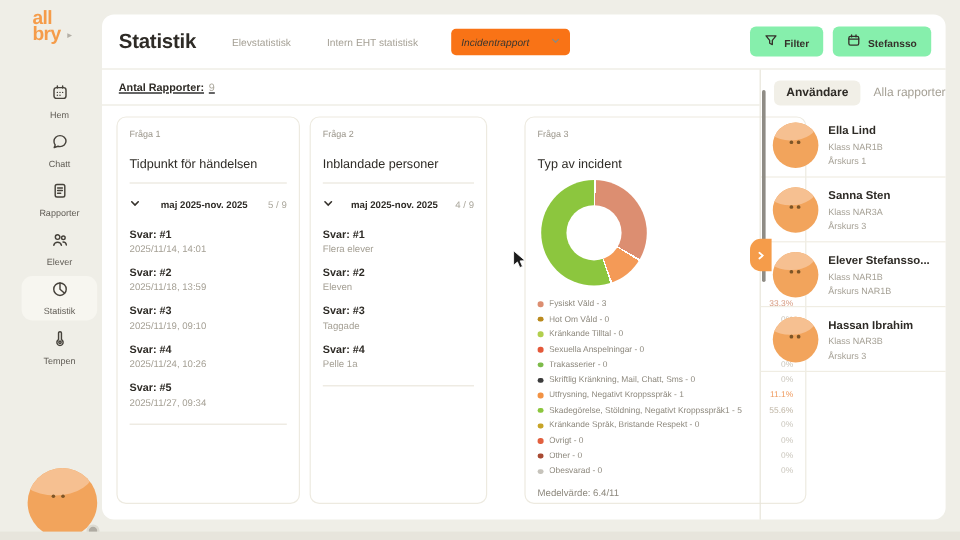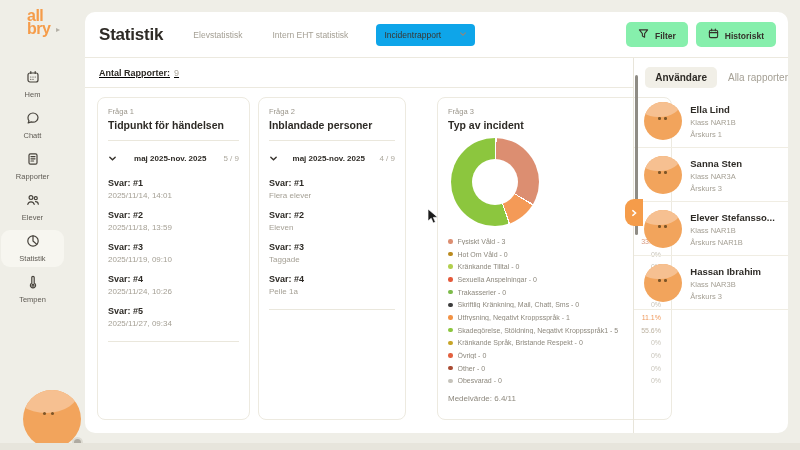--- a/index.html
+++ b/index.html
@@ -4,58 +4,58 @@
 <style>
   * { margin:0; padding:0; box-sizing:border-box; }
   html,body { width:800px; height:450px; }
   body { font-family:"Liberation Sans", sans-serif; }
   .stage { position:relative; width:800px; height:450px; background:#EFEEE7; overflow:hidden; }
 
   
   .sidebar { position:absolute; left:0; top:0; width:85px; height:450px; }
   .logo { position:absolute; left:27px; top:9px; font-size:16px; font-weight:bold; line-height:13px; color:#F59C4A; letter-spacing:-0.5px; }
   .logo-chev { position:absolute; left:56px; top:25px; font-size:8px; color:#b3afa6; }
-  .nav { position:absolute; left:1px; top:66px; width:63px; display:flex; flex-direction:column; gap:4px; }
+  .nav { position:absolute; left:18px; top:66px; width:63px; display:flex; flex-direction:column; gap:4px; }
   .nav-item { height:37px; display:flex; flex-direction:column; align-items:center; justify-content:center; gap:2px; border-radius:9px; cursor:pointer; }
   .nav-item.active { background:#F7F6F0; }
   .nav-item svg { width:14px; height:14px; stroke:#46423B; fill:none; stroke-width:1.2; stroke-linecap:round; stroke-linejoin:round; }
   .nav-label { font-size:7.5px; color:#5F5B54; }
   .avatar { border-radius:50%; background:#F2A45C; position:relative; overflow:hidden; flex:none; }
   .avatar::before { content:""; position:absolute; left:-18%; top:-38%; width:115%; height:78%; background:#F6C091; border-radius:50%; }
   .avatar::after { content:""; position:absolute; left:37%; top:40%; width:2.5px; height:2.5px; border-radius:50%; background:#7d5527; box-shadow:6px 0 0 #7d5527; }
   .big-avatar-wrap { position:absolute; left:23px; top:390px; width:62px; height:62px; }
   .big-avatar-wrap .avatar { width:58px; height:58px; }
   .big-avatar-wrap .avatar::after { width:3px; height:3px; left:35%; top:38%; box-shadow:8px 0 0 #7d5527; }
   .avatar-badge { position:absolute; right:2px; bottom:4px; width:11px; height:11px; border-radius:50%; background:#AFABA2; border:2.5px solid #dddbd2; }
 
   
   .main { position:absolute; left:85px; top:12px; width:703px; height:421px; background:#FFFFFF; border-radius:10px; }
   .topbar { height:46px; display:flex; align-items:center; padding:0 12px 0 14px; border-bottom:1px solid #ECE9DF; }
   .page-title { font-size:17px; font-weight:bold; color:#2E2B26; letter-spacing:-0.2px; }
   .top-tab { font-size:8.5px; color:#A5A095; margin-left:30px; cursor:pointer; }
-  .report-select { margin-left:28px; width:99px; height:22px; background:#0ea5e9; border-radius:4px; display:flex; align-items:center; justify-content:space-between; padding:0 8px; cursor:pointer; }
+  .report-select { margin-left:28px; width:99px; height:22px; background:#f97316; border-radius:4px; display:flex; align-items:center; justify-content:space-between; padding:0 8px; cursor:pointer;font-style:italic; }
   .report-select span { font-size:8.5px; color:#3A362F; }
   .chev-icon svg { width:8px; height:8px; stroke:#8d897f; fill:none; stroke-width:1.4; stroke-linecap:round; }
   .top-actions { margin-left:auto; display:flex; gap:8px; }
   .action-btn { display:flex; align-items:flex-end; gap:6px; background:#86efac; border:none; border-radius:5px; padding:6px 12px; font-size:8.5px; font-weight:bold; color:#35312B; font-family:inherit; cursor:pointer; }
   .action-btn svg { width:11px; height:11px; stroke:#35312B; fill:none; stroke-width:1.2; stroke-linecap:round; stroke-linejoin:round; }
 
   .main-body { position:absolute; top:46px; left:0; right:0; bottom:0; display:flex; }
   .left-region { width:558px; position:relative; }
   .countbar { height:30px; display:flex; align-items:center; padding-left:14px; border-bottom:1px solid #ECE9DF;text-decoration:underline; }
   .count-label { font-size:9px; font-weight:bold; color:#2E2B26; }
   .count-value { font-size:9px; color:#ABA79C; margin-left:4px; }
 
   .cards { position:absolute; top:30px; left:0; right:0; bottom:0; }
   .qcard { position:absolute; top:9px; bottom:13px; background:#fff; border:1px solid #EDEAE0; border-radius:8px; padding:9px 10px; }
   .qcard.q0 { left:12px; width:153px; }
   .qcard.q1 { left:173px; width:148px; }
   .qcard.q2 { left:352px; width:235px; }
   .q-label { font-size:7.5px; color:#9B968B; }
-  .q-title { font-size:10.5px; font-weight:bold; color:#2E2B26; margin-top:3px; }
+  .q-title { font-size:10.5px; font-weight:normal; color:#2E2B26; margin-top:15px; }
   .q-hr { border:none; border-top:1px solid #EAE7DC; margin:9px 0 8px 0; }
   .group-row { display:flex; align-items:center; margin-top:2px; }
   .group-chev svg { width:9px; height:9px; stroke:#35312B; fill:none; stroke-width:1.5; stroke-linecap:round; }
   .group-name { flex:1; text-align:center; font-size:8px; font-weight:bold; color:#2E2B26; }
   .group-count { font-size:8px; color:#ABA79C; }
   .answers { margin-top:11px; }
   .answer { margin-bottom:10px; }
   .a-title { font-size:9px; font-weight:bold; color:#2E2B26; }
   .a-value { font-size:8px; color:#A5A095; margin-top:3px; }
   .list-hr { border:none; border-top:1px solid #EAE7DC; margin-top:13px; }
@@ -177,21 +177,21 @@
           </span>
           <span>Filter</span>
         </button>
         <button class="action-btn">
           <span>
             <svg viewBox="0 0 12 12">
                 <rect x="1.5" y="2.5" width="9" height="8" rx="1.5"></rect>
                 <path d="M1.5 5 H10.5 M4 1.2 V3 M8 1.2 V3"></path>
               </svg>
           </span>
-          <span>Historiskt</span>
+          <span>Stefansso</span>
         </button>
       </div>
     </header>
 
     <div class="main-body">
       <div class="left-region">
         <div class="countbar">
           <span class="count-label">Antal Rapporter:</span>
           <span class="count-value">9</span>
         </div>

